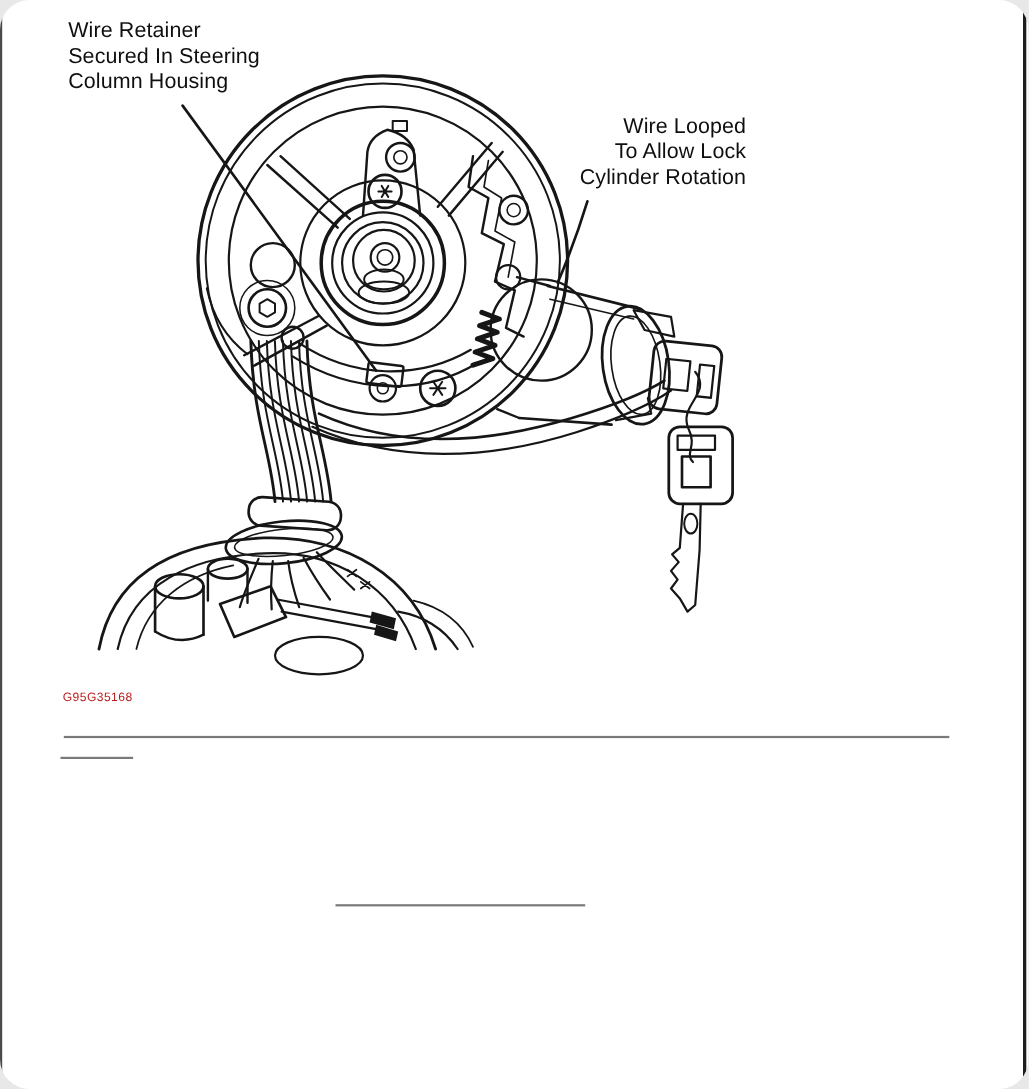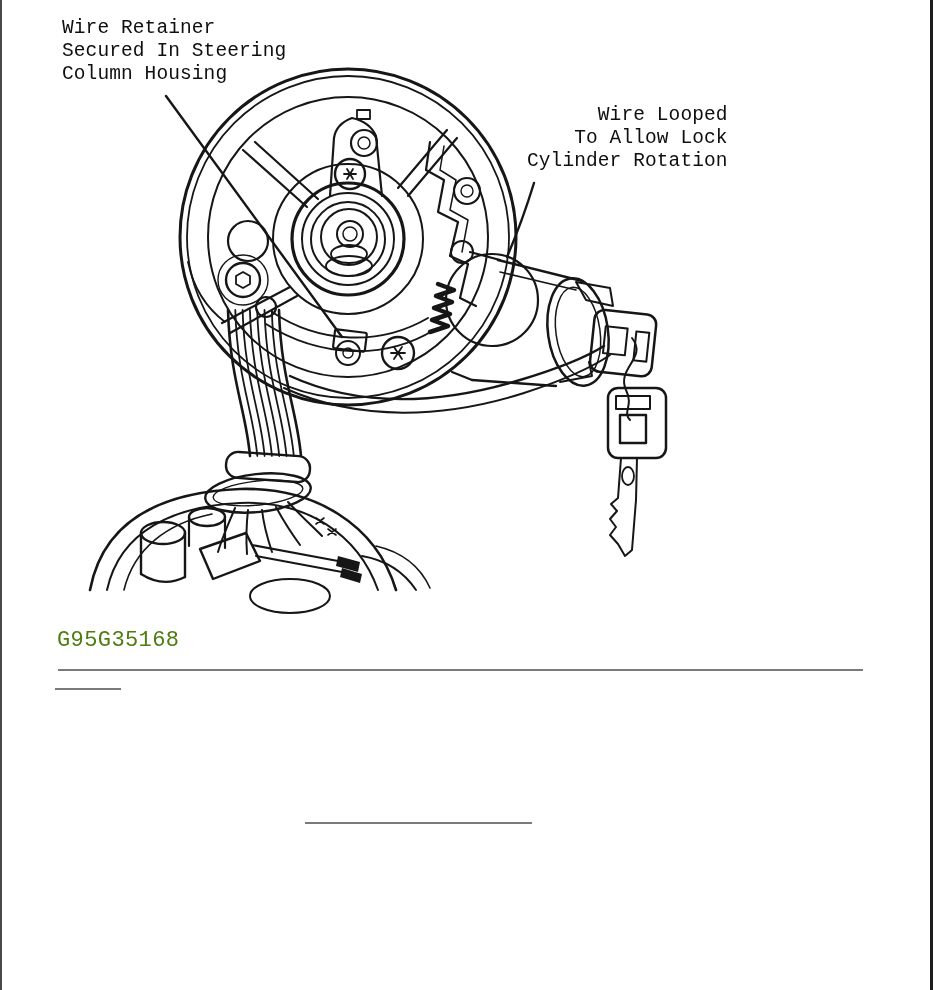--- a/index.html
+++ b/index.html
@@ -1,39 +1,40 @@
 <!DOCTYPE html>
 <html><head>
 <meta charset="utf-8">
 <style>
   html,body{margin:0;padding:0;background:#e8e8e8;}
   #page{
     position:relative;
     width:935px;height:990px;
     background:#ffffff;
     overflow:hidden;
-    font-family:Liberation Mono, monospace;
+    font-family:Liberation Sans, sans-serif;
     color:#0f0f0f;
+    border-radius:27px;
   }
   .page-border{position:absolute;top:0;bottom:0;}
   #border-left{left:0;width:2px;background:#4a4a4a;}
   #border-right{right:2px;width:3px;background:#1c1c1c;}
   .callout{
     position:absolute;
     font-size:19.5px;
     line-height:23px;
     white-space:pre-line;
     color:#0f0f0f;
     letter-spacing:.1px;
   }
   #callout-wire-retainer{left:62px;top:17px;}
   #callout-wire-looped{left:527px;top:104px;text-align:right;}
   #figure-code{
     position:absolute;left:57px;top:628px;
-    font-size:22px;letter-spacing:.4px;color:#4d7c0f;
+    font-size:11px;letter-spacing:.4px;color:#b91c1c;
   }
   .rule{position:absolute;background:#7a7a7a;}
   #rule-long{left:58px;top:669px;width:805px;height:2px;}
   #rule-short{left:55px;top:688px;width:66px;height:2px;}
   #rule-center{left:305px;top:822px;width:227px;height:2px;}
   svg{position:absolute;left:0;top:0;}
   .ink{stroke:#161616;fill:none;stroke-linecap:round;stroke-linejoin:round;}
   .fill{fill:#161616;stroke:none;}
 </style>
 </head>

